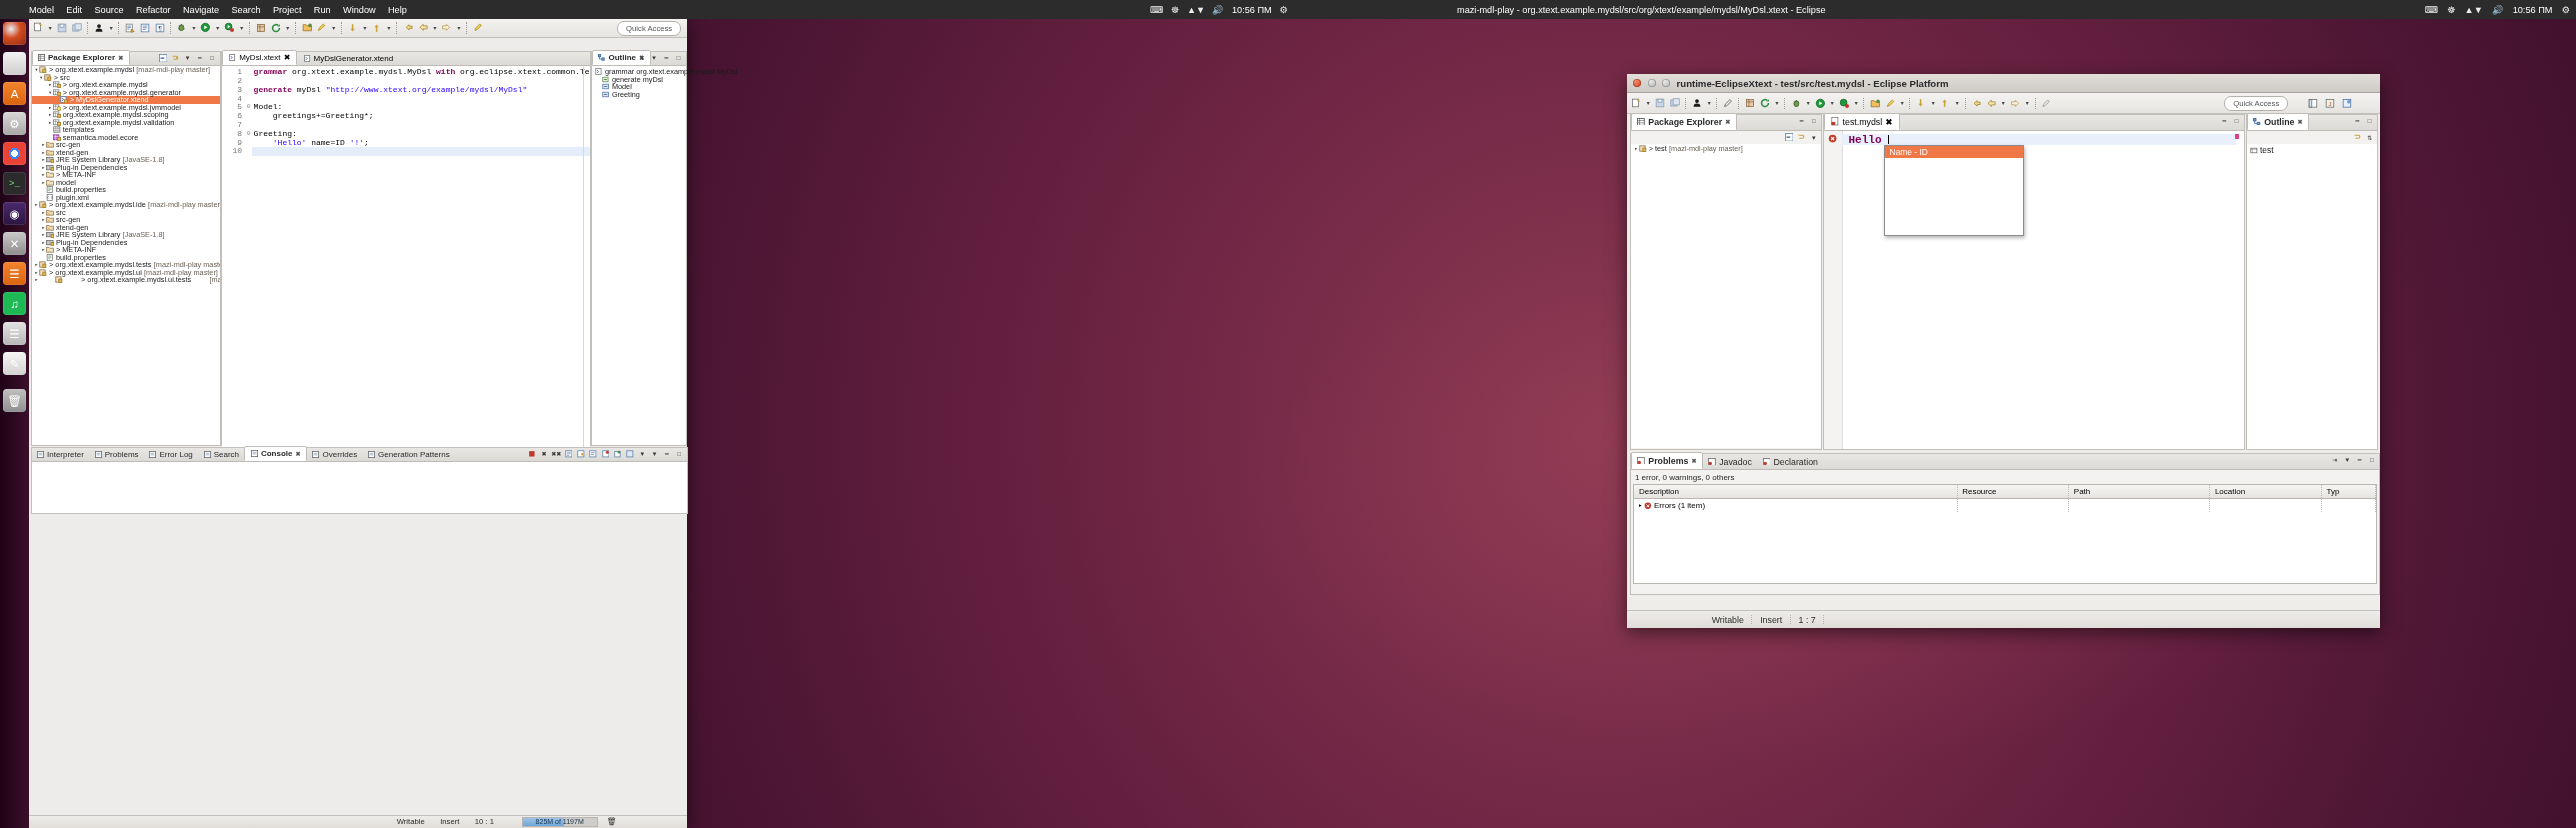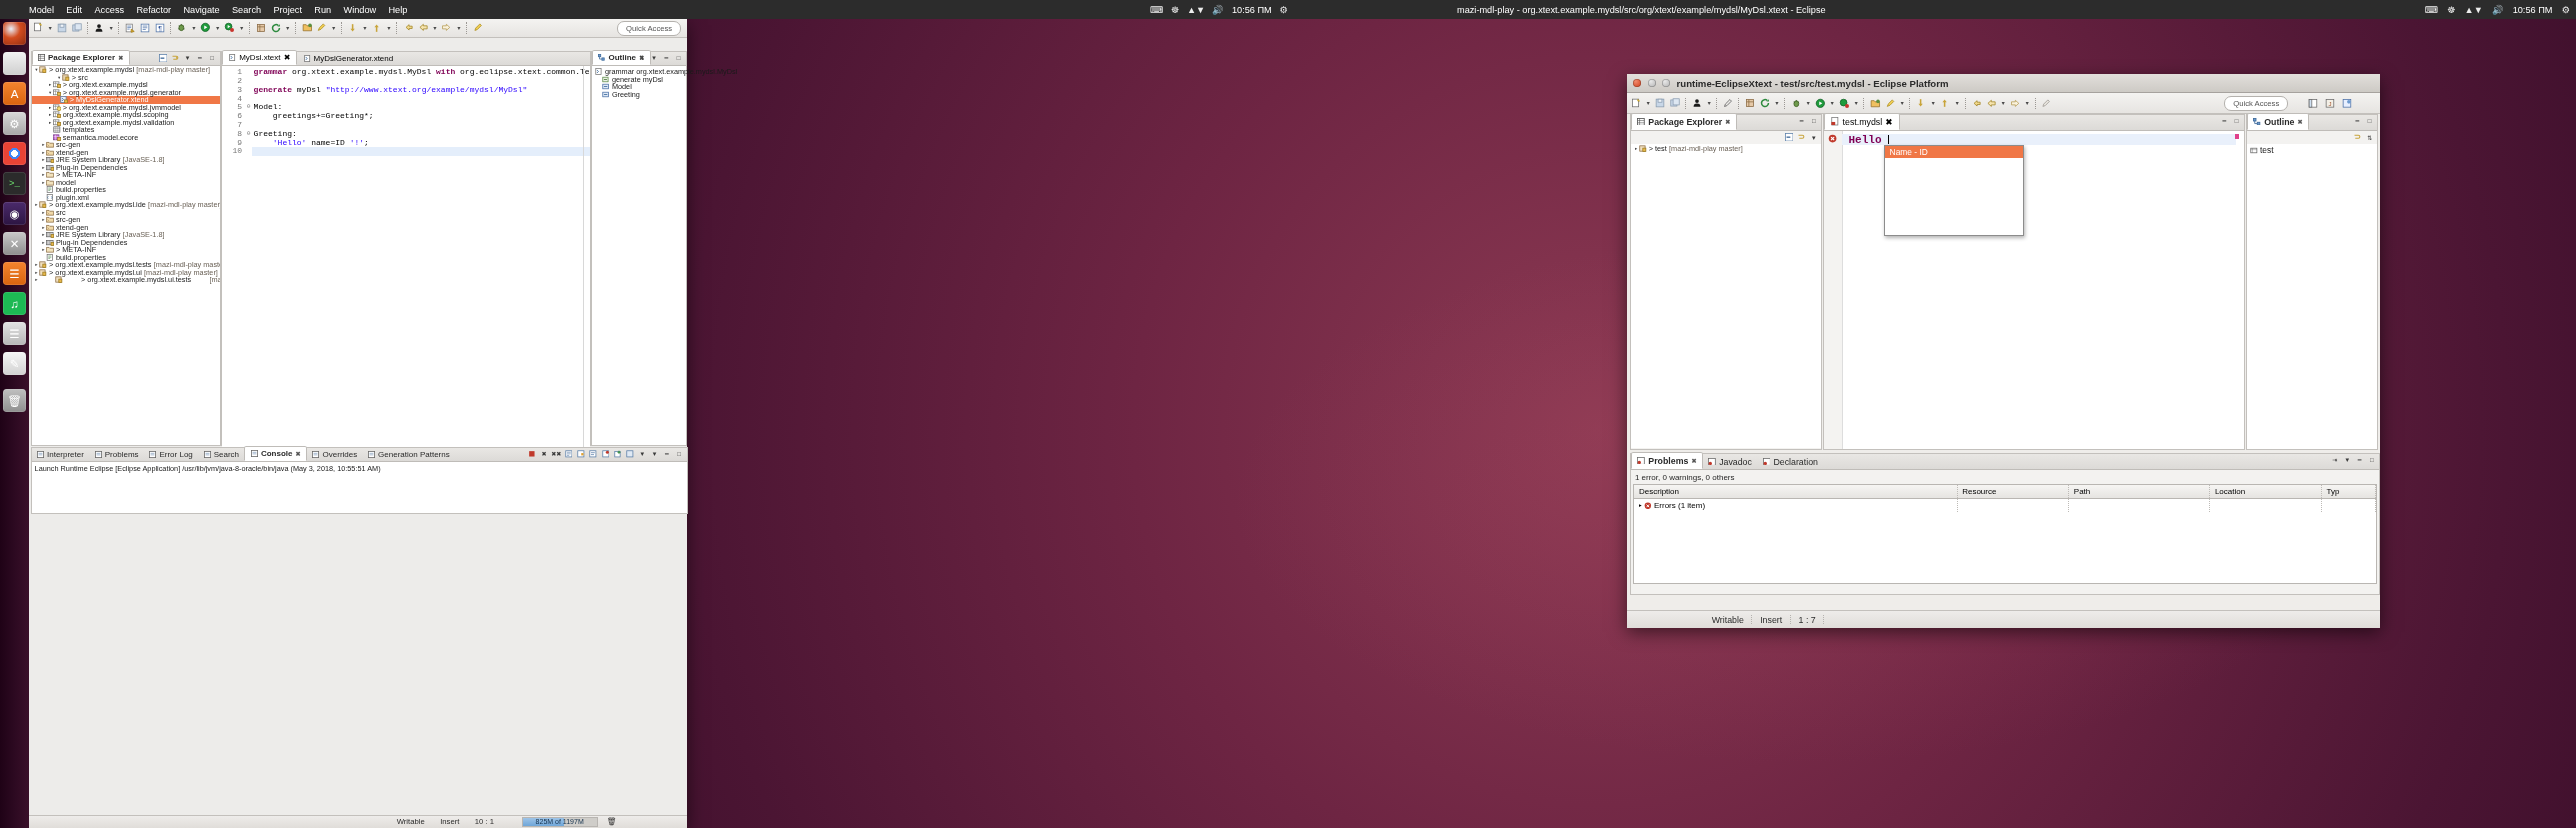--- a/index.html
+++ b/index.html
@@ -128,21 +128,21 @@
 <div class="root">
 
   <div class="wallpaper">
     <div class="wp-glow"></div>
   </div>
 
   <div class="toppanel">
     <div class="tp-left" id="menubar">
         <span>Model</span>
         <span>Edit</span>
-        <span>Access</span>
+        <span>Source</span>
         <span>Refactor</span>
         <span>Navigate</span>
         <span>Search</span>
         <span>Project</span>
         <span>Run</span>
         <span>Window</span>
         <span>Help</span>
       </div>
     <div class="tp-center">
       <span class="tp-ico">⌨</span>
@@ -355,21 +355,21 @@
         <div class="tree" id="pe-tree" style="height:379px;">
             <div class="trow" style="padding-left: 2.3px;">
               <span class="tw">▾</span>
               <svg width="8.4" height="7" viewBox="0 0 11 9" class="tico">
                 <rect x="1" y="1" width="7" height="7" fill="#f1e0c0" stroke="#8a6a42"></rect>
                 <rect x="5" y="4" width="4" height="4.5" fill="#e8b84b" stroke="#9a7a22"></rect>
               </svg>
               <span class="tlabel">&gt; org.xtext.example.mydsl</span>
               <span class="tsuffix">[mazi-mdl-play master]</span>
             </div>
-            <div class="trow" style="padding-left: 25px;">
+            <div class="trow" style="padding-left: 7px;">
               <span class="tw">▾</span>
               <svg width="8.4" height="7" viewBox="0 0 11 9" class="tico">
                 <rect x="1" y="1" width="7" height="7" fill="#e7d3ae" stroke="#8a6a42"></rect>
                 <rect x="5" y="4" width="4" height="4.5" fill="#e8b84b" stroke="#9a7a22"></rect>
               </svg>
               <span class="tlabel">&gt; src</span>
             </div>
             <div class="trow" style="padding-left: 16px;">
               <span class="tw">▸</span>
               <svg width="8.4" height="7" viewBox="0 0 11 9" class="tico">
@@ -780,23 +780,20 @@
           <div class="vt">
               <svg width="7.7" height="7.7" viewBox="0 0 10 10">
                 <rect x="1" y="1" width="8" height="8" fill="#dfe9f4" stroke="#5a7ea8"></rect>
               </svg>
             </div>
           <div class="vt">▼</div>
           <div class="vt">▼</div>
           <div class="vt">━</div>
           <div class="vt">□</div>
         </div>
-      </div>
-      <div class="cons">
-        <div class="consline">Launch Runtime Eclipse [Eclipse Application] /usr/lib/jvm/java-8-oracle/bin/java (May 3, 2018, 10:55:51 AM)</div>
       </div>
     </div>
 
     <div class="status" style="position:absolute;left:0;bottom:0;width:658px;">
       <div class="stcell" style="margin-left:360px;border:none;">Writable</div>
       <div class="stcell" style="border:none;">Insert</div>
       <div class="stcell" style="border:none;">10 : 1</div>
       <div class="progbar" style="margin-left:20px;">
         <div class="progfill"></div>
         <div class="progtxt">825M of 1197M</div>

